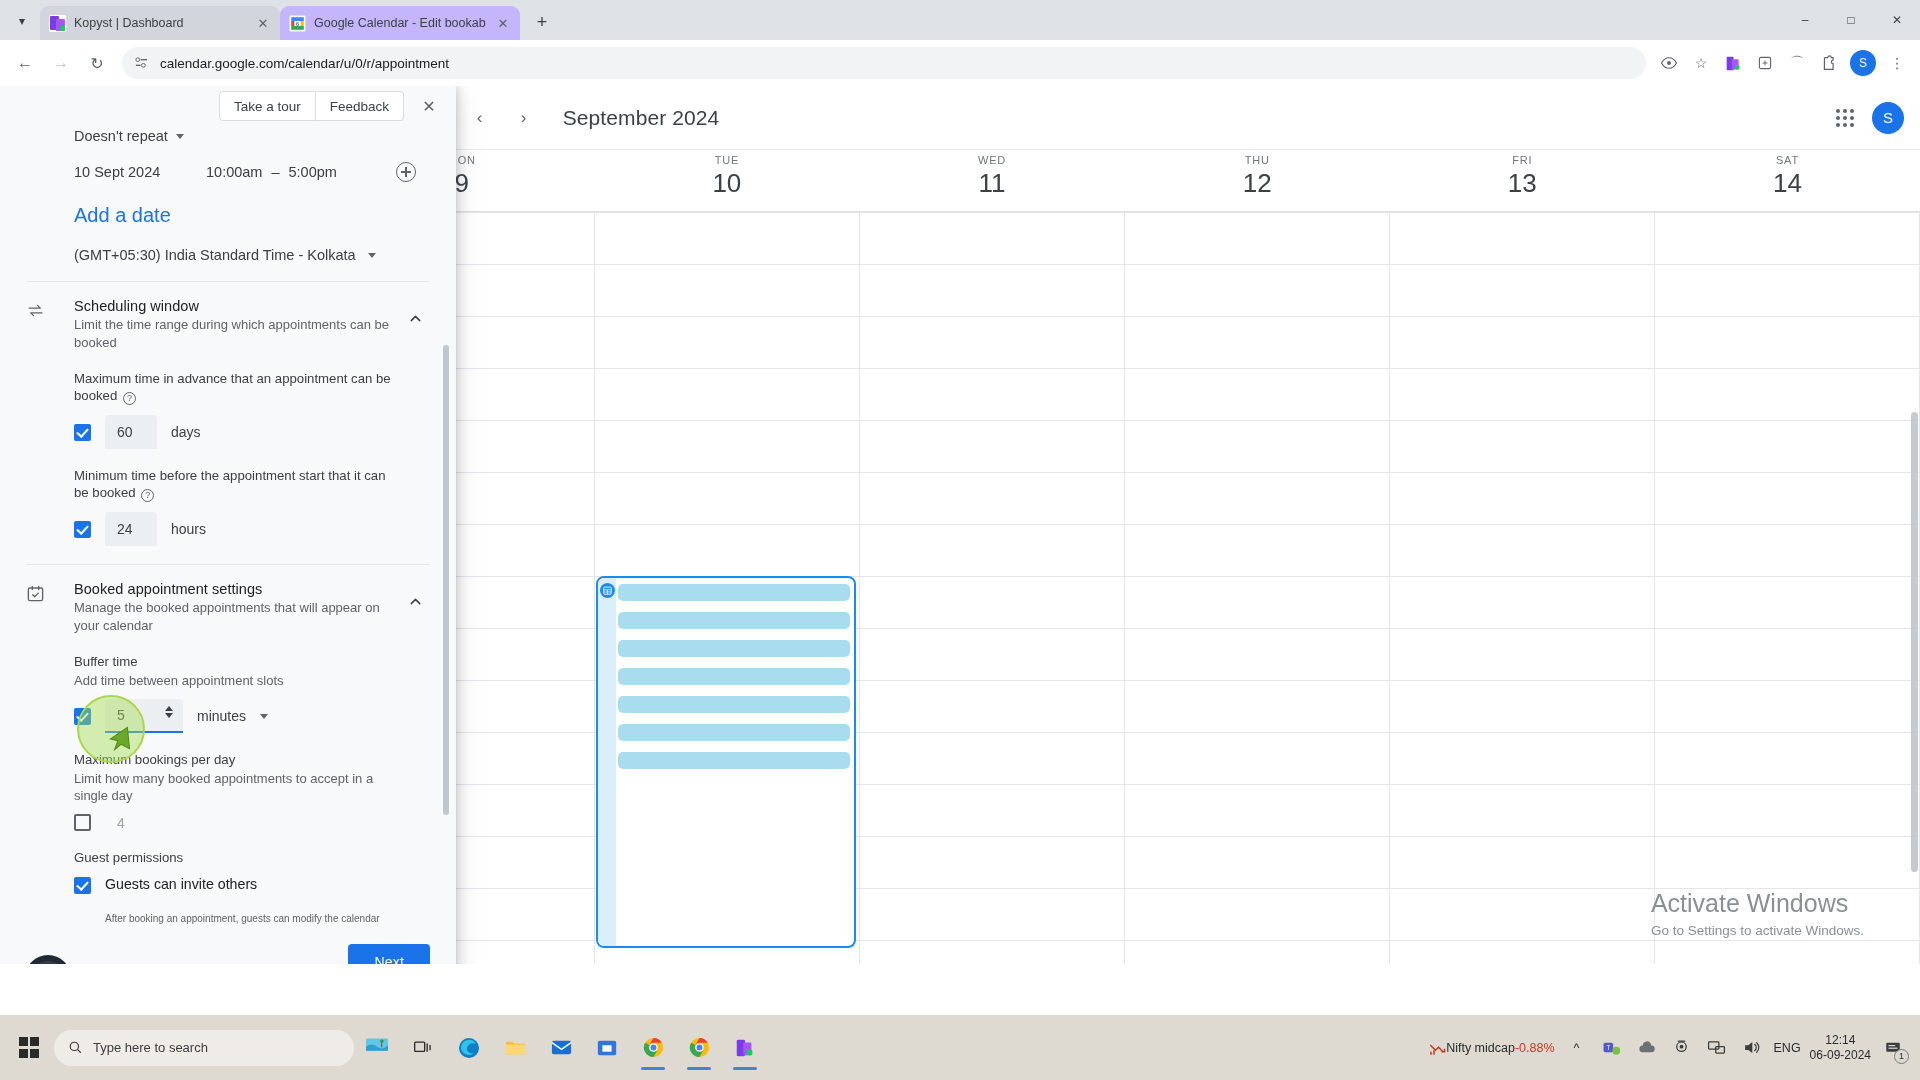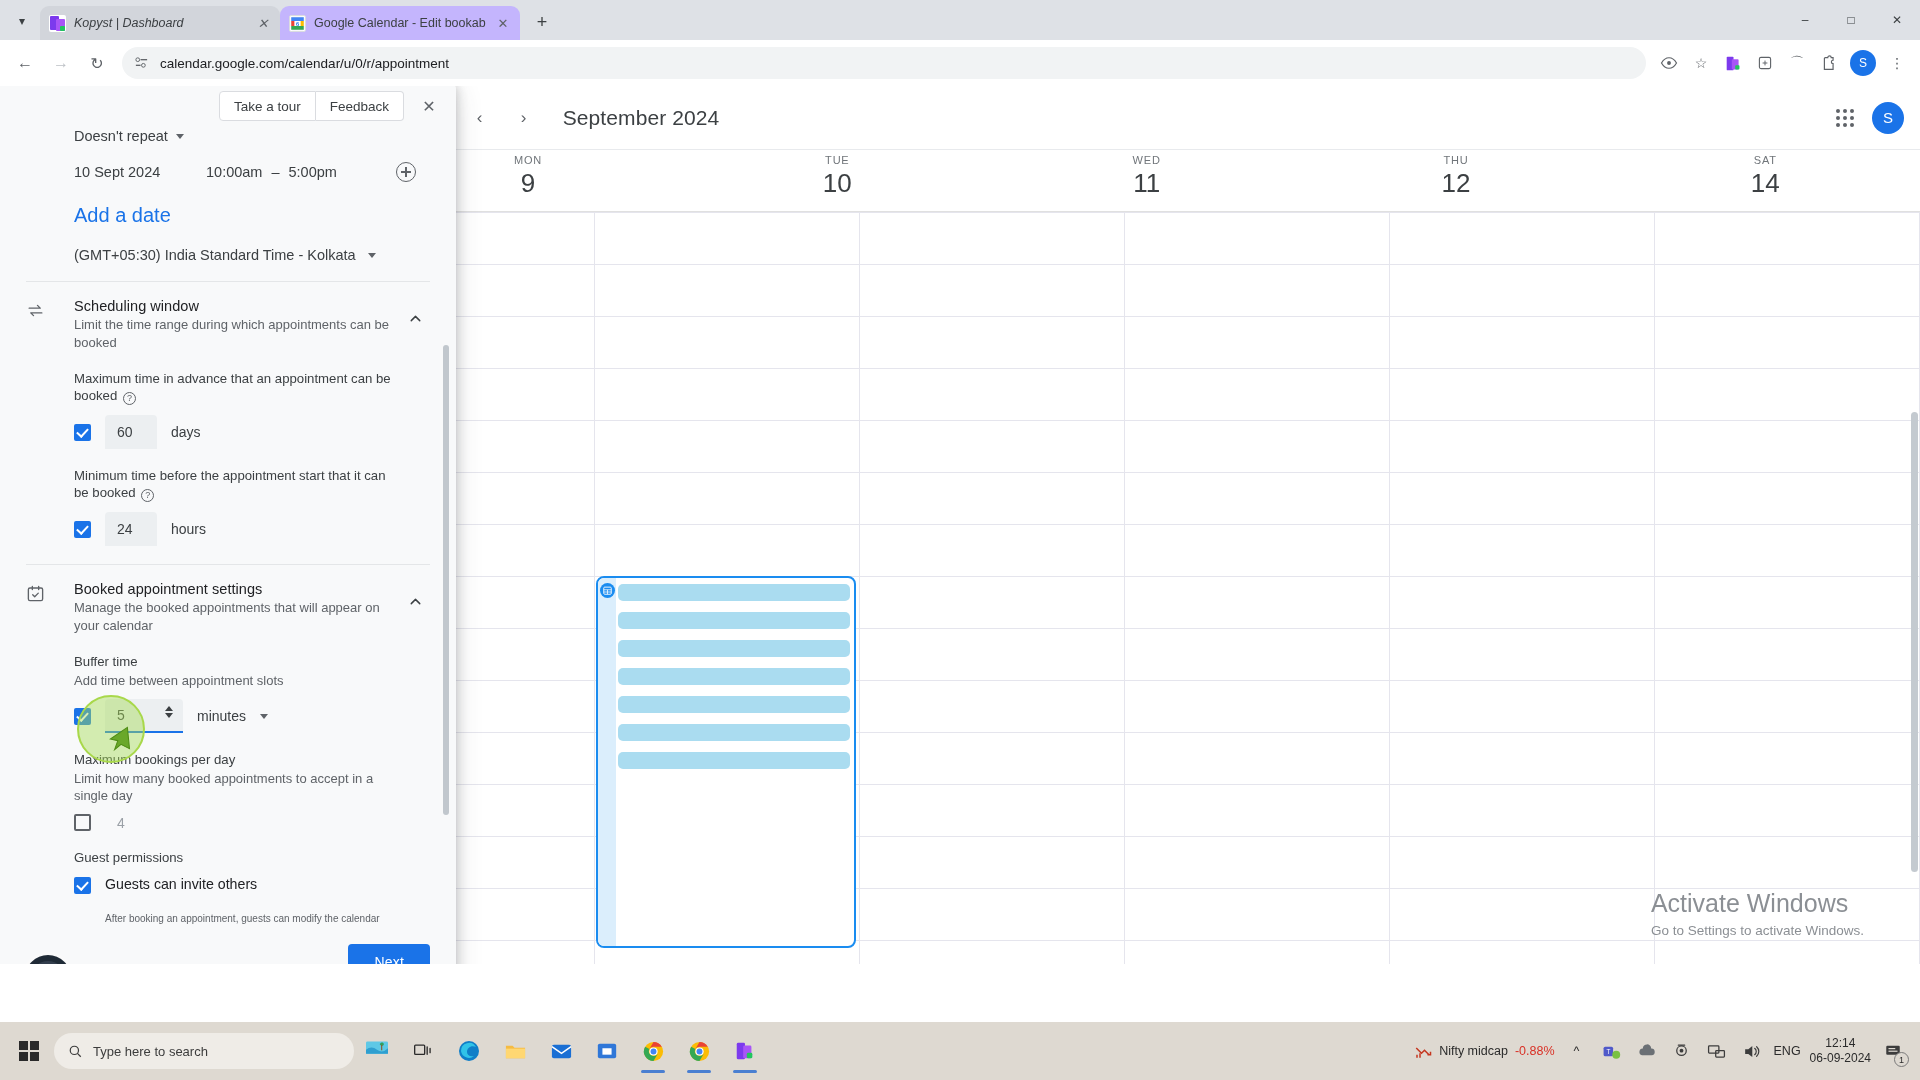--- a/index.html
+++ b/index.html
@@ -21,21 +21,21 @@
   .tabstrip-chev {
     width: 28px; height: 28px; margin: 0 4px 5px 4px; border-radius: 50%;
     display: flex; align-items: center; justify-content: center;
     color: #3c4043; font-size: 12px;
   }
   .tab {
     height: 34px; width: 240px; border-radius: 9px 9px 0 0;
     display: flex; align-items: center; gap: 8px; padding: 0 9px;
     font-size: 12.5px; color: #3c4043; position: relative;
   }
-  .tab.inactive { background: #d2d5db; font-style: italic; }
+  .tab.inactive { background: #d2d5db; }
   .tab.active { background: #c4b5fd; }
   .tab .favicon { width: 17px; height: 17px; flex: 0 0 17px; border-radius: 2px; position: relative; }
   .fav-kopyst { background: #ffffff; }
   .fav-kopyst .k1 { position: absolute; left: 1px; top: 1px; width: 9px; height: 14px; background: #7c3aed; border-radius: 1px;}
   .fav-kopyst .k2 { position: absolute; left: 7px; top: 4px; width: 9px; height: 12px; background: #a855f7; border-radius: 1px;}
   .fav-kopyst .k3 { position: absolute; left: 11px; top: 11px; width: 5px; height: 5px; background: #22c55e; border-radius: 1px;}
   .fav-gcal { background: #fff; border: 1px solid #dadce0; display: flex; align-items: center; justify-content: center;
               font-size: 9.5px; font-weight: bold; color: #1a73e8; overflow:hidden;}
   .tab-title { flex: 1; white-space: nowrap; overflow: hidden; text-overflow: clip; }
   .tab-close { width: 16px; height: 16px; display: flex; align-items: center; justify-content: center;
@@ -204,33 +204,33 @@
   .cursor-arrow { position: absolute; width: 34px; height: 34px; pointer-events: none; }
 
   .rec-dot { position: absolute; left: 22px; bottom: 8px; width: 52px; height: 52px; border-radius: 50%;
              background: #fafafa; display: flex; align-items: center; justify-content: center; }
   .rec-dot .ring { width: 46px; height: 46px; border-radius: 50%; background: #1f2a36;
                    display: flex; align-items: center; justify-content: center; }
   .rec-dot .ring2 { width: 34px; height: 34px; border-radius: 50%; background: #323d4c;
                     display: flex; align-items: center; justify-content: center; }
 
   
-  .taskbar { position: absolute; left: 0; right: 0; bottom: 0; height: 58px; background: #ded9d1;
+  .taskbar { position: absolute; left: 0; right: 0; bottom: 0; height: 65px; background: #ded9d1;
              display: flex; align-items: center; padding: 0 6px; }
   .tb-start { width: 46px; height: 46px; display: flex; align-items: center; justify-content: center; }
   .tb-win { display: grid; grid-template-columns: 9px 9px; grid-template-rows: 9px 9px; gap: 2.5px; }
   .tb-win i { background: #2a2a2a; display: block; }
   .tb-search { width: 300px; height: 36px; background: #efece7; border-radius: 18px;
                display: flex; align-items: center; gap: 10px; padding: 0 14px; font-size: 13px; color: #3c3c3c; margin-left: 2px;}
   .tb-ic { width: 46px; height: 46px; display: flex; align-items: center; justify-content: center; position: relative; }
   .tb-ic.active:after { content: ""; position: absolute; bottom: 1px; left: 11px; width: 24px; height: 3px;
                         border-radius: 2px; background: #4a7fd1; }
   .tray { margin-left: auto; display: flex; align-items: center; gap: 9px; padding-right: 8px;
           font-size: 12.5px; color: #2b2b2b; }
-  .nifty { display: flex; align-items: center; gap: 7px; }
+  .nifty { display: flex; align-items: center; }
   .nifty .pct { color: #d93025; }
   .clock { text-align: center; line-height: 15px; font-size: 12px; }
   .notif { width: 26px; height: 26px; display: flex; align-items: center; justify-content: center; position: relative; }
   .notif .badge { position: absolute; right: -3px; bottom: -3px; width: 15px; height: 15px; border-radius: 50%;
                   background: #ded9d1; border: 1px solid #7a7a7a; font-size: 9px; display: flex;
                   align-items: center; justify-content: center; color: #2b2b2b; }
 </style>
 </head>
 <body>
 
@@ -361,20 +361,24 @@
             <div class="dow">TUE</div>
             <div class="dnum">10</div>
           </div>
           <div class="dayhead">
             <div class="dow">WED</div>
             <div class="dnum">11</div>
           </div>
           <div class="dayhead">
             <div class="dow">THU</div>
             <div class="dnum">12</div>
+          </div>
+          <div class="dayhead">
+            <div class="dow">FRI</div>
+            <div class="dnum">13</div>
           </div>
           <div class="dayhead">
             <div class="dow">SAT</div>
             <div class="dnum">14</div>
           </div>
         </div>
     </div>
 
     <div class="grid-wrap">
       <div class="grid-scroll" id="hourgrid">

